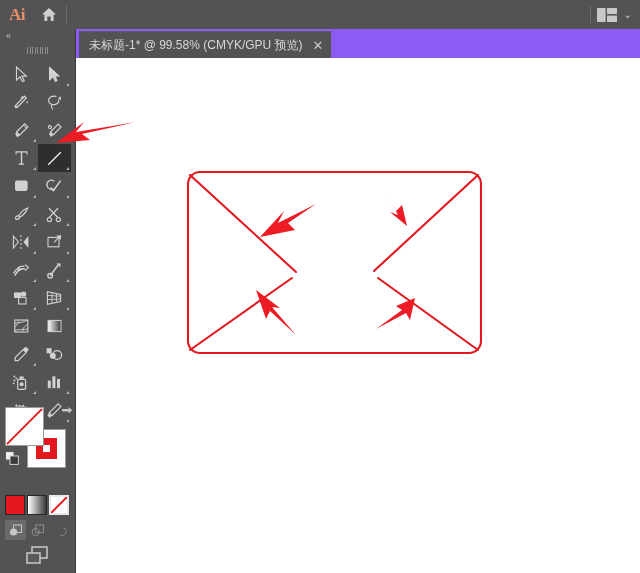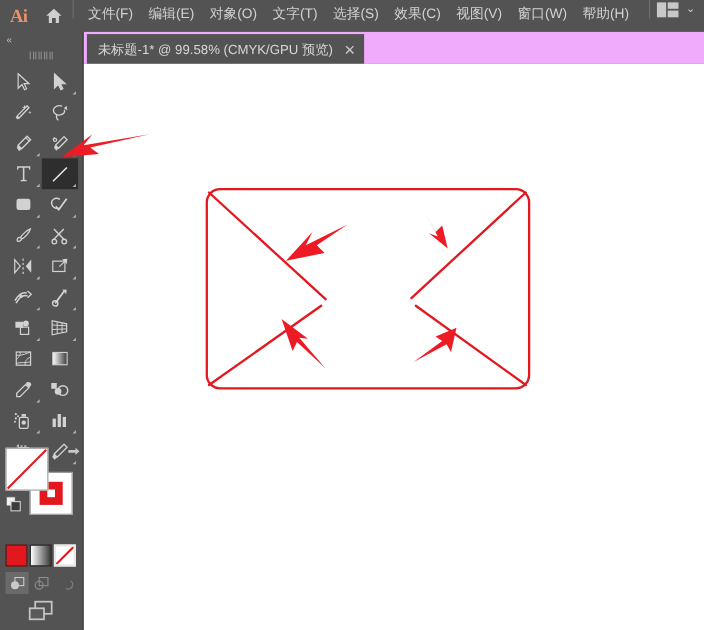--- a/index.html
+++ b/index.html
@@ -8,21 +8,21 @@
     background:#535353;
     font-family:"Liberation Sans","DejaVu Sans",sans-serif;
     -webkit-font-smoothing:antialiased;
   }
   #app{position:relative;width:640px;height:573px;}
 
   
   .menubar{
     position:absolute;left:0;top:0;width:640px;height:29px;
     background:#535353;
-    display:flex;align-items:flex-start;
+    display:flex;align-items:center;
   }
   .ai-logo{
     width:34px;height:29px;display:flex;align-items:center;justify-content:center;
     font-family:"Liberation Serif","DejaVu Serif",serif;
     font-size:17px;font-weight:bold;color:#e8906a;letter-spacing:-0.5px;
   }
   .home-btn{
     width:30px;height:29px;display:flex;align-items:center;justify-content:center;
   }
   .menu-sep{width:1px;height:17px;background:#6e6e6e;margin:0 6px 0 2px;}
@@ -32,21 +32,21 @@
   }
   .menubar-right{
     margin-left:auto;display:flex;align-items:center;padding-right:8px;
   }
   .ws-icon{display:flex;align-items:center;}
   .chevron{margin-left:7px;color:#d0d0d0;font-size:10px;}
 
   
   .tabbar{
     position:absolute;left:75px;top:29px;width:565px;height:29px;
-    background:#f0abfc;
+    background:#8b5cf6;
   }
   .doc-tab{
     position:absolute;left:4px;top:2px;height:27px;
     background:#535353;
     display:flex;align-items:center;padding:0 8px 0 10px;
     border-top:1px solid #5d5d5d;
   }
   .doc-tab-label{color:#d7d7d7;font-size:12px;white-space:nowrap;}
   .doc-tab-close{
     color:#c8c8c8;font-size:13px;margin-left:10px;line-height:1;cursor:pointer;
@@ -163,31 +163,20 @@
 <div id="app">
 
   <div class="menubar">
     <div class="ai-logo">Ai</div>
     <div class="home-btn">
       <svg width="16" height="15" viewBox="0 0 16 15" aria-hidden="true">
         <path d="M8 1 L15 7.4 L12.6 7.4 L12.6 14 L9.7 14 L9.7 9.4 L6.3 9.4 L6.3 14 L3.4 14 L3.4 7.4 L1 7.4 Z" fill="#cfcfcf"></path>
       </svg>
     </div>
     <div class="menu-sep"></div>
-    <div class="menu-items">
-      <div class="menu-item">文件(F)</div>
-      <div class="menu-item">编辑(E)</div>
-      <div class="menu-item">对象(O)</div>
-      <div class="menu-item">文字(T)</div>
-      <div class="menu-item">选择(S)</div>
-      <div class="menu-item">效果(C)</div>
-      <div class="menu-item">视图(V)</div>
-      <div class="menu-item">窗口(W)</div>
-      <div class="menu-item">帮助(H)</div>
-    </div>
     <div class="menubar-right">
       <div class="menu-sep"></div>
       <span class="ws-icon">
         <svg width="20" height="14" viewBox="0 0 20 14" aria-hidden="true">
           <rect x="0" y="0" width="8.6" height="14" fill="#c8c8c8"></rect>
           <rect x="10" y="0" width="10" height="6" fill="#c8c8c8"></rect>
           <rect x="10" y="7.6" width="10" height="6.4" fill="#c8c8c8"></rect>
         </svg>
       </span>
       <span class="chevron">⌄</span>

